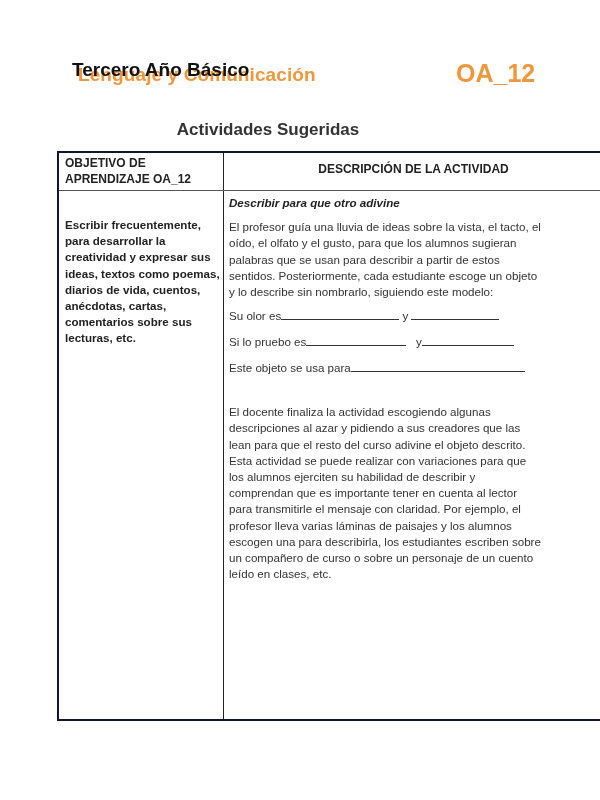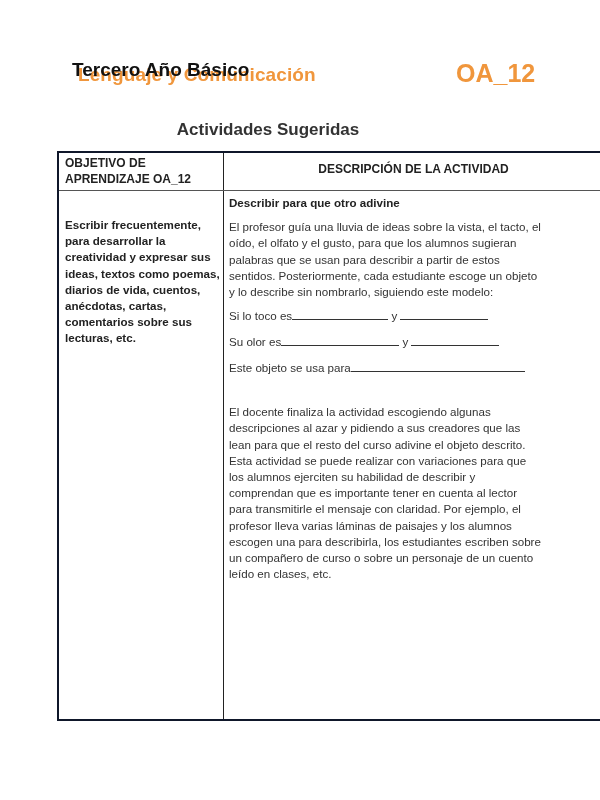--- a/index.html
+++ b/index.html
@@ -16,21 +16,21 @@
   .col-div { position: absolute; left: 164px; top: 0; bottom: 0; border-left: 1px solid #222; }
   .row-div { position: absolute; left: 0; right: 0; top: 37px; border-top: 1px solid #555; }
   .h-left { position: absolute; left: 6px; top: 2px; width: 150px; font-size: 12px; font-weight: bold;
             color: #222; line-height: 16px; }
   .h-right { position: absolute; left: 165px; right: 0; top: 8px; text-align: center; font-size: 12px;
              font-weight: bold; color: #222; line-height: 16px; }
   .obj { position: absolute; left: 6px; top: 42px; width: 158px; font-size: 11.6px; font-weight: bold;
          color: #222; line-height: 16.2px; margin-top: 22px; }
   .act { position: absolute; left: 170px; top: 42px; width: 312px; font-size: 11.6px; color: #333;
          line-height: 16.2px; }
-  .act-title { font-weight: bold; color: #222; margin-bottom: 8px; }
+  .act-title { font-weight: bold; color: #222; margin-bottom: 8px; font-style: italic; }
   .act p { margin: 0; }
   .fill { margin: 0; height: 16px; white-space: nowrap; }
   .fills { margin-top: 8px; }
   .fills .fill { margin-bottom: 10px; }
   .blank { display: inline-block; border-bottom: 1px solid #333; height: 11px; vertical-align: baseline; }
   .closing { margin-top: 28px !important; }
 </style>
 </head>
 <body>
 
@@ -48,28 +48,27 @@
   <div class="h-right">DESCRIPCIÓN DE LA ACTIVIDAD</div>
 
   <div class="obj">Escribir frecuentemente, para desarrollar la creatividad y expresar sus ideas, textos como poemas, diarios de vida, cuentos, anécdotas, cartas, comentarios sobre sus lecturas, etc.</div>
 
   <div class="act">
     <div class="act-title">Describir para que otro adivine</div>
     <p>El profesor guía una lluvia de ideas sobre la vista, el tacto, el oído, el olfato y el gusto, para que los alumnos sugieran palabras que se usan para describir a partir de estos sentidos. Posteriormente, cada estudiante escoge un objeto y lo describe sin nombrarlo, siguiendo este modelo:</p>
 
     <div class="fills">
       <div class="fill">
-        <span>Si lo toco es</span><span class="blank" style="width:96px"></span>
+        <span>Su olor es</span><span class="blank" style="width:118px"></span>
         <span>y</span>
         <span class="blank" style="width:88px"></span>
       </div>
       <div class="fill">
-        <span>Su olor es</span><span class="blank" style="width:118px"></span>
-        <span>y</span>
-        <span class="blank" style="width:88px"></span>
+        <span>Si lo pruebo es</span><span class="blank" style="width:100px"></span>
+        &nbsp;&nbsp;<span>y</span><span class="blank" style="width:92px"></span>
       </div>
       <div class="fill">
         <span>Este objeto se usa para</span><span class="blank" style="width:174px"></span>
       </div>
     </div>
 
     <p class="closing">El docente finaliza la actividad escogiendo algunas descripciones al azar y pidiendo a sus creadores que las lean para que el resto del curso adivine el objeto descrito. Esta actividad se puede realizar con variaciones para que los alumnos ejerciten su habilidad de describir y comprendan que es importante tener en cuenta al lector para transmitirle el mensaje con claridad. Por ejemplo, el profesor lleva varias láminas de paisajes y los alumnos escogen una para describirla, los estudiantes escriben sobre un compañero de curso o sobre un personaje de un cuento leído en clases, etc.</p>
   </div>
 </div>
 

